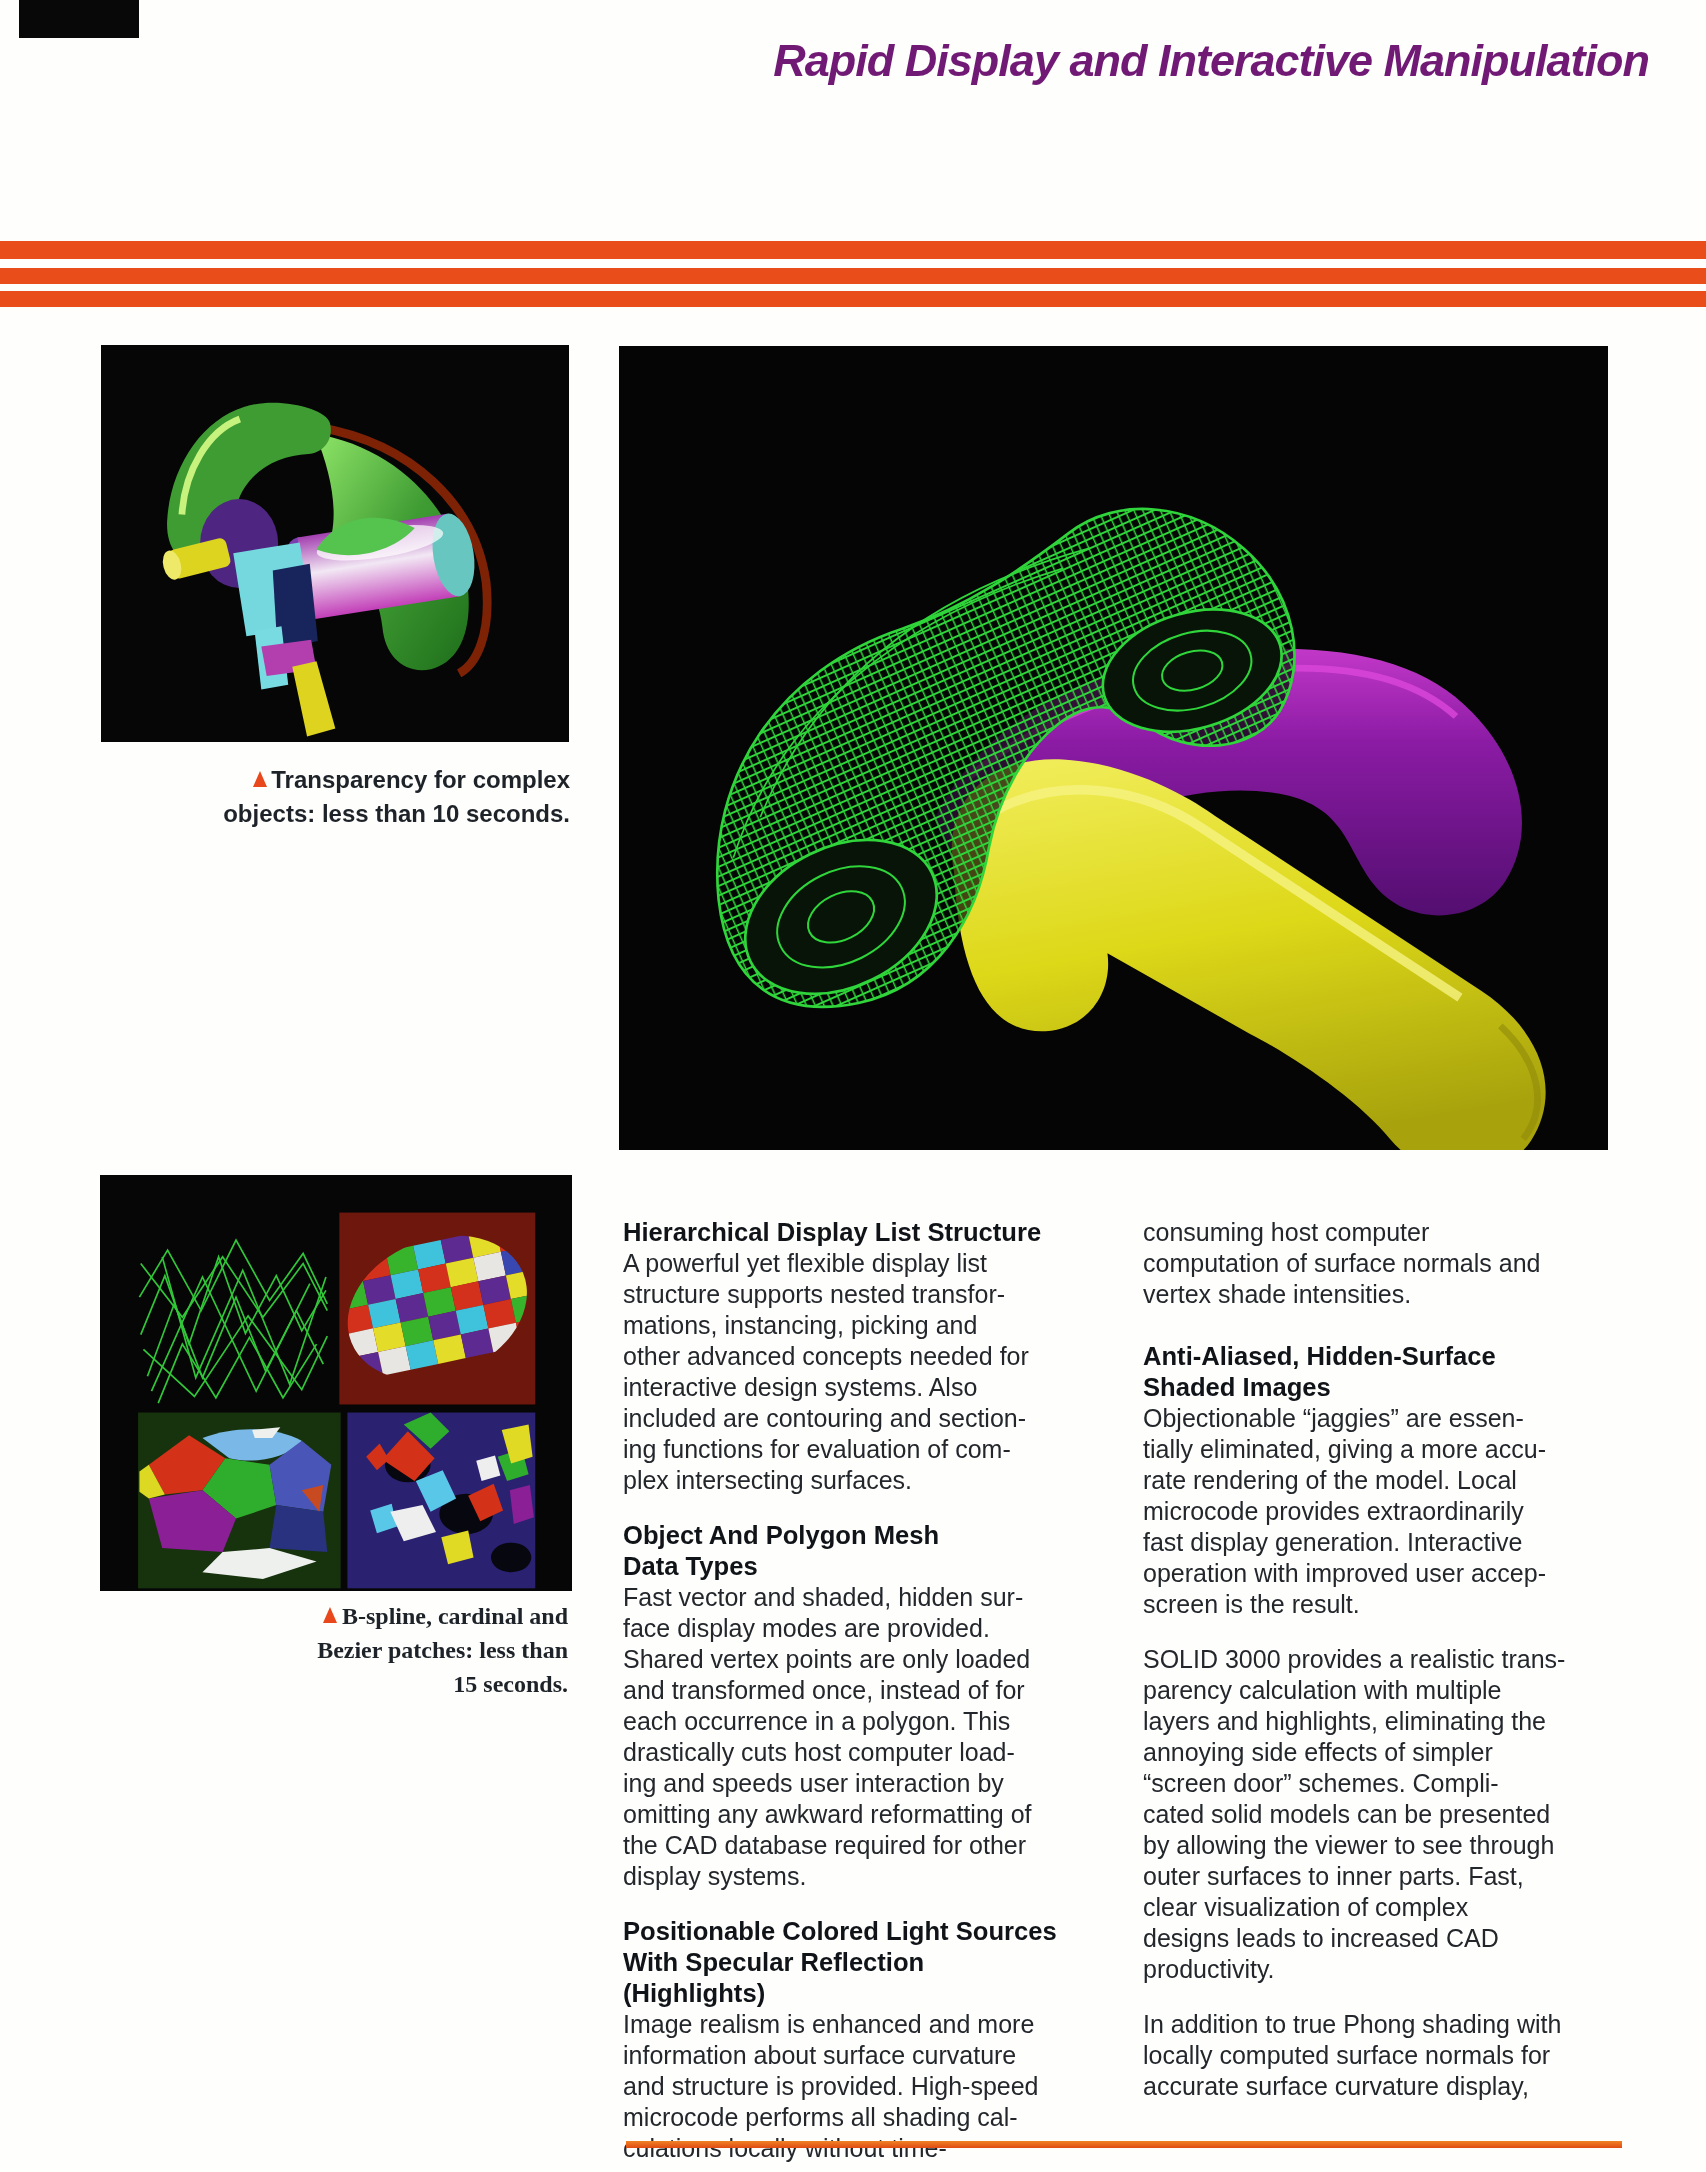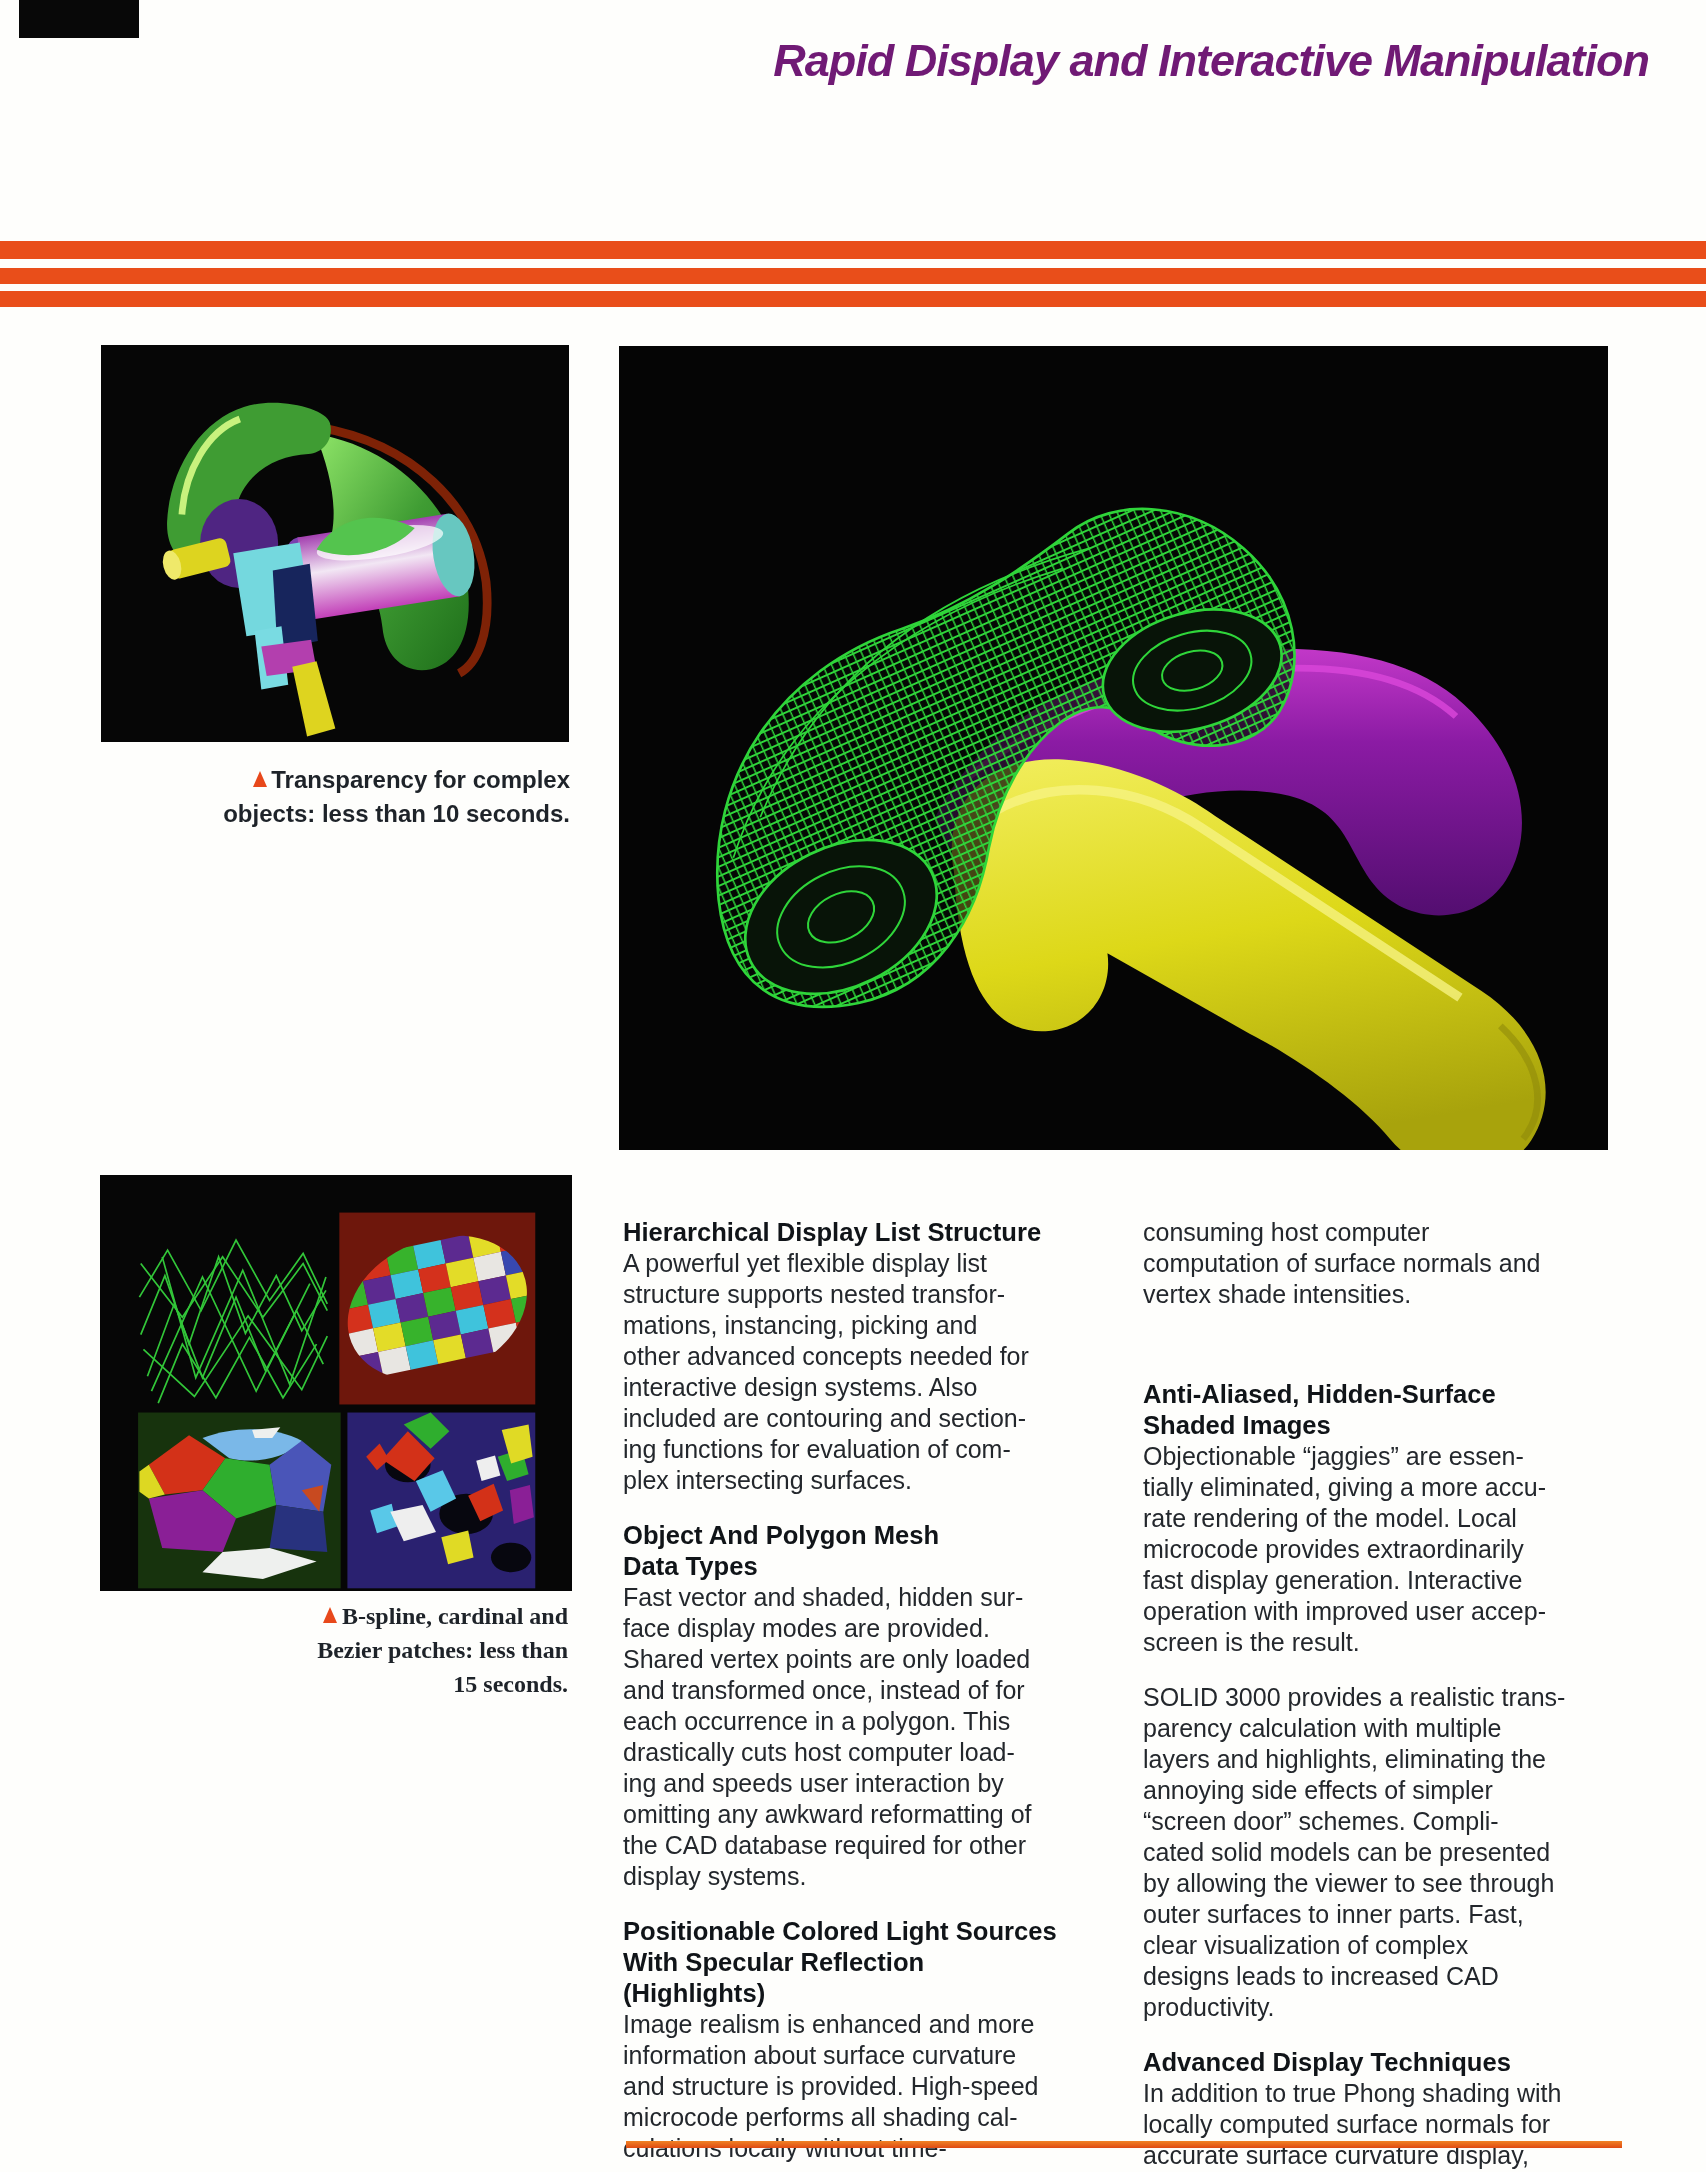--- a/index.html
+++ b/index.html
@@ -40,21 +40,21 @@
     border-top:8px solid transparent; border-bottom:8px solid transparent;
     border-left:16px solid #e8481b; margin-left:8px; position:relative; top:1.3px;
   }
 
   .col { position:absolute; top:1217px; color:#23272c; font-size:25px; line-height:31px; }
   #col-left  { left:623px;  width:503px; }
   #col-right { left:1143px; width:538px; }
   .col h3 { margin:0; font-size:25.6px; line-height:31px; font-weight:bold; color:#101418; }
   .col p  { margin:0; }
   .col section { margin-bottom:24px; }
-  #col-right section:first-child { margin-bottom:69px; }
+  #col-right section:first-child { margin-bottom:31px; }
   .pre { white-space:pre-line; }
 
   .bottom-rule {
     position:absolute; left:626px; top:2141px; width:996px; height:6.7px;
     background:linear-gradient(to bottom,#f08325,#e04a12);
   }
 </style>
 </head>
 <body>
 
@@ -316,21 +316,20 @@
 annoying side effects of simpler
 “screen door” schemes. Compli-
 cated solid models can be presented
 by allowing the viewer to see through
 outer surfaces to inner parts. Fast,
 clear visualization of complex
 designs leads to increased CAD
 productivity.</p>
     </section>
     <section>
-      <h3 class="pre">Advanced Display Techniques</h3>
       <p class="pre">In addition to true Phong shading with
 locally computed surface normals for
 accurate surface curvature display,</p>
     </section>
   </div>
 
   <div class="bottom-rule"></div>
 
 </div>
 

